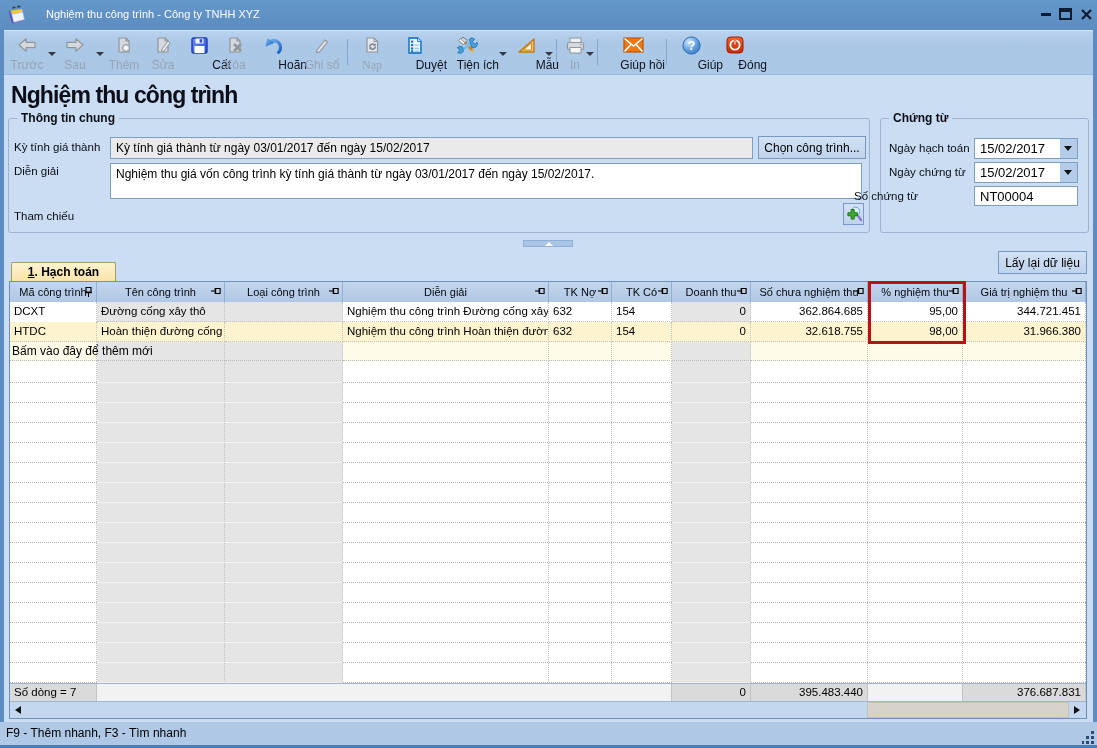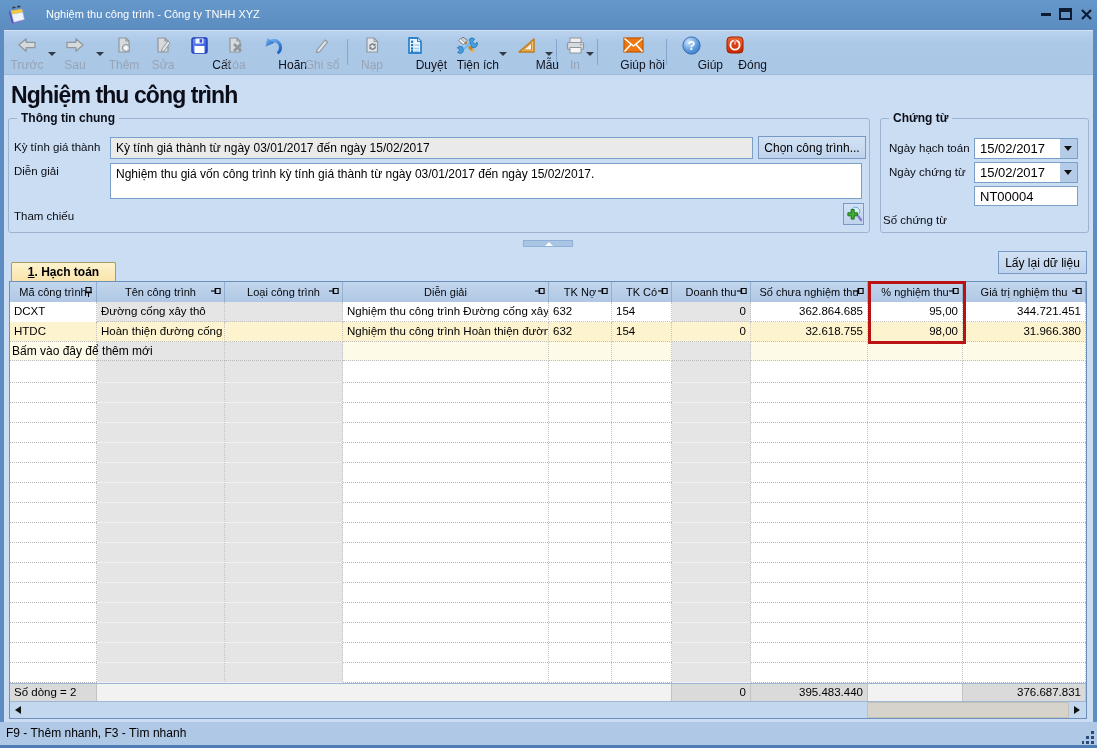--- a/index.html
+++ b/index.html
@@ -157,21 +157,21 @@
     </div>
 <div class="tbitem" style="left:286px;width:64px;">
       <div class="ic">
         <svg width="16" height="16" viewBox="0 0 16 16">
           <path d="M3 13 L11 3 L13.5 5 L5.5 15 L2.5 15.6 Z" fill="#dfe2e5" stroke="#8f979e" stroke-width="1.1"></path>
           <path d="M11 3 L13.5 5" stroke="#8f979e"></path>
         </svg>
       </div>
       <div class="lb dis">Ghi sổ</div>
     </div>
-<div class="tbitem" style="left:336px;width:64px;">
+<div class="tbitem" style="left:336px;width:64px;font-family:Liberation Serif, serif;">
       <div class="ic">
         <svg width="15" height="16" viewBox="0 0 15 16">
           <path d="M2 1 L9 1 L12.5 4.5 L12.5 15 L2 15 Z" fill="#e3e6e9" stroke="#8f979e" stroke-width="1.2"></path>
           <path d="M9 1 L9 4.5 L12.5 4.5" fill="none" stroke="#8f979e" stroke-width="1"></path>
           <path d="M4.6 9.8 a2.9 2.9 0 0 1 5.2 -1.6 M10.4 9.4 a2.9 2.9 0 0 1 -5.2 1.6" stroke="#7b838b" stroke-width="1.5" fill="none"></path>
           <path d="M10.6 6.2 L10.6 8.8 L8 8.8 Z" fill="#7b838b"></path>
           <path d="M4.4 12.6 L4.4 10 L7 10 Z" fill="#7b838b"></path>
         </svg>
       </div>
       <div class="lb dis">Nạp</div>
@@ -306,21 +306,21 @@
 <div class="lab" style="left:889px;top:142px;">Ngày hạch toán</div>
 <div class="drop" style="left:974px;top:138px;width:104px;height:21px;">
   <div class="droptxt">15/02/2017</div>
     <div class="dropbtn"></div>
 </div>
 <div class="lab" style="left:889px;top:166px;">Ngày chứng từ</div>
 <div class="drop" style="left:974px;top:162px;width:104px;height:21px;">
   <div class="droptxt">15/02/2017</div>
     <div class="dropbtn"></div>
 </div>
-<div class="lab" style="left:883px;top:190px;margin-top:24px;">Số chứng từ</div>
+<div class="lab" style="left:854px;top:190px;">Số chứng từ</div>
 <div class="drop" style="left:974px;top:186px;width:104px;height:20px;">
   <div class="droptxt">NT00004</div>
 </div>
 
 <div class="abs" style="left:523px;top:240px;width:50px;height:7px;background:#aac4e4;border:1px solid #8fb0d8;">
   <div class="abs" style="left:21px;top:1px;width:0;height:0;border-left:4px solid transparent;border-right:4px solid transparent;border-bottom:4px solid #fff;"></div>
 </div>
 
 <div class="btn" style="left:998px;top:251px;width:89px;height:23px;line-height:22px;">Lấy lại dữ liệu</div>
 
@@ -492,21 +492,21 @@
     <div style="position:absolute;left:333px;top:380px;width:329px;height:1px;border-top:1px dotted #b5b5b5;z-index:2;"></div>
     <div style="position:absolute;left:741px;top:380px;width:335px;height:1px;border-top:1px dotted #b5b5b5;z-index:2;"></div>
     <div style="position:absolute;left:87px;top:380px;width:246px;height:1px;border-top:1px dotted #fdfdfd;z-index:2;"></div>
     <div style="position:absolute;left:662px;top:380px;width:79px;height:1px;border-top:1px dotted #fdfdfd;z-index:2;"></div>
 <div style="position:absolute;left:0px;top:400px;width:87px;height:1px;border-top:1px dotted #b5b5b5;z-index:2;"></div>
     <div style="position:absolute;left:333px;top:400px;width:329px;height:1px;border-top:1px dotted #b5b5b5;z-index:2;"></div>
     <div style="position:absolute;left:741px;top:400px;width:335px;height:1px;border-top:1px dotted #b5b5b5;z-index:2;"></div>
     <div style="position:absolute;left:87px;top:400px;width:246px;height:1px;border-top:1px dotted #fdfdfd;z-index:2;"></div>
     <div style="position:absolute;left:662px;top:400px;width:79px;height:1px;border-top:1px dotted #fdfdfd;z-index:2;"></div>
 <div style="position:absolute;left:0;top:401px;width:1076px;height:1px;background:#9eb6d4;"></div>
-<div class="fcell" style="left:0px;top:402px;width:87px;background:#dadada;">Số dòng = 2</div>
+<div class="fcell" style="left:0px;top:402px;width:87px;background:#dadada;">Số dòng = 7</div>
 <div class="fcell" style="left:87px;top:402px;width:575px;background:#f2f2f2;"></div>
 
 <div class="fcell num" style="left:662px;top:402px;width:79px;background:#dadada;">0</div>
 <div class="fcell num" style="left:741px;top:402px;width:117px;background:#dadada;">395.483.440</div>
 <div class="fcell" style="left:858px;top:402px;width:95px;background:#f2f2f2;"></div>
 <div class="fcell num" style="left:953px;top:402px;width:123px;background:#dadada;">376.687.831</div>
 <div style="position:absolute;left:0;top:419px;width:1076px;height:17px;background:#c3d7ee;border-top:1px solid #9eb6d4;"></div>
 <div style="position:absolute;left:5px;top:424px;width:0;height:0;border-top:4px solid transparent;border-bottom:4px solid transparent;border-right:6px solid #111;z-index:3;"></div>
 <div style="position:absolute;left:1064px;top:424px;width:0;height:0;border-top:4px solid transparent;border-bottom:4px solid transparent;border-left:6px solid #111;z-index:3;"></div>
 <div style="position:absolute;left:857px;top:420px;width:202px;height:16px;background:#d6d3cb;border:1px solid #c4c1b9;border-radius:1px;z-index:2;"></div>

